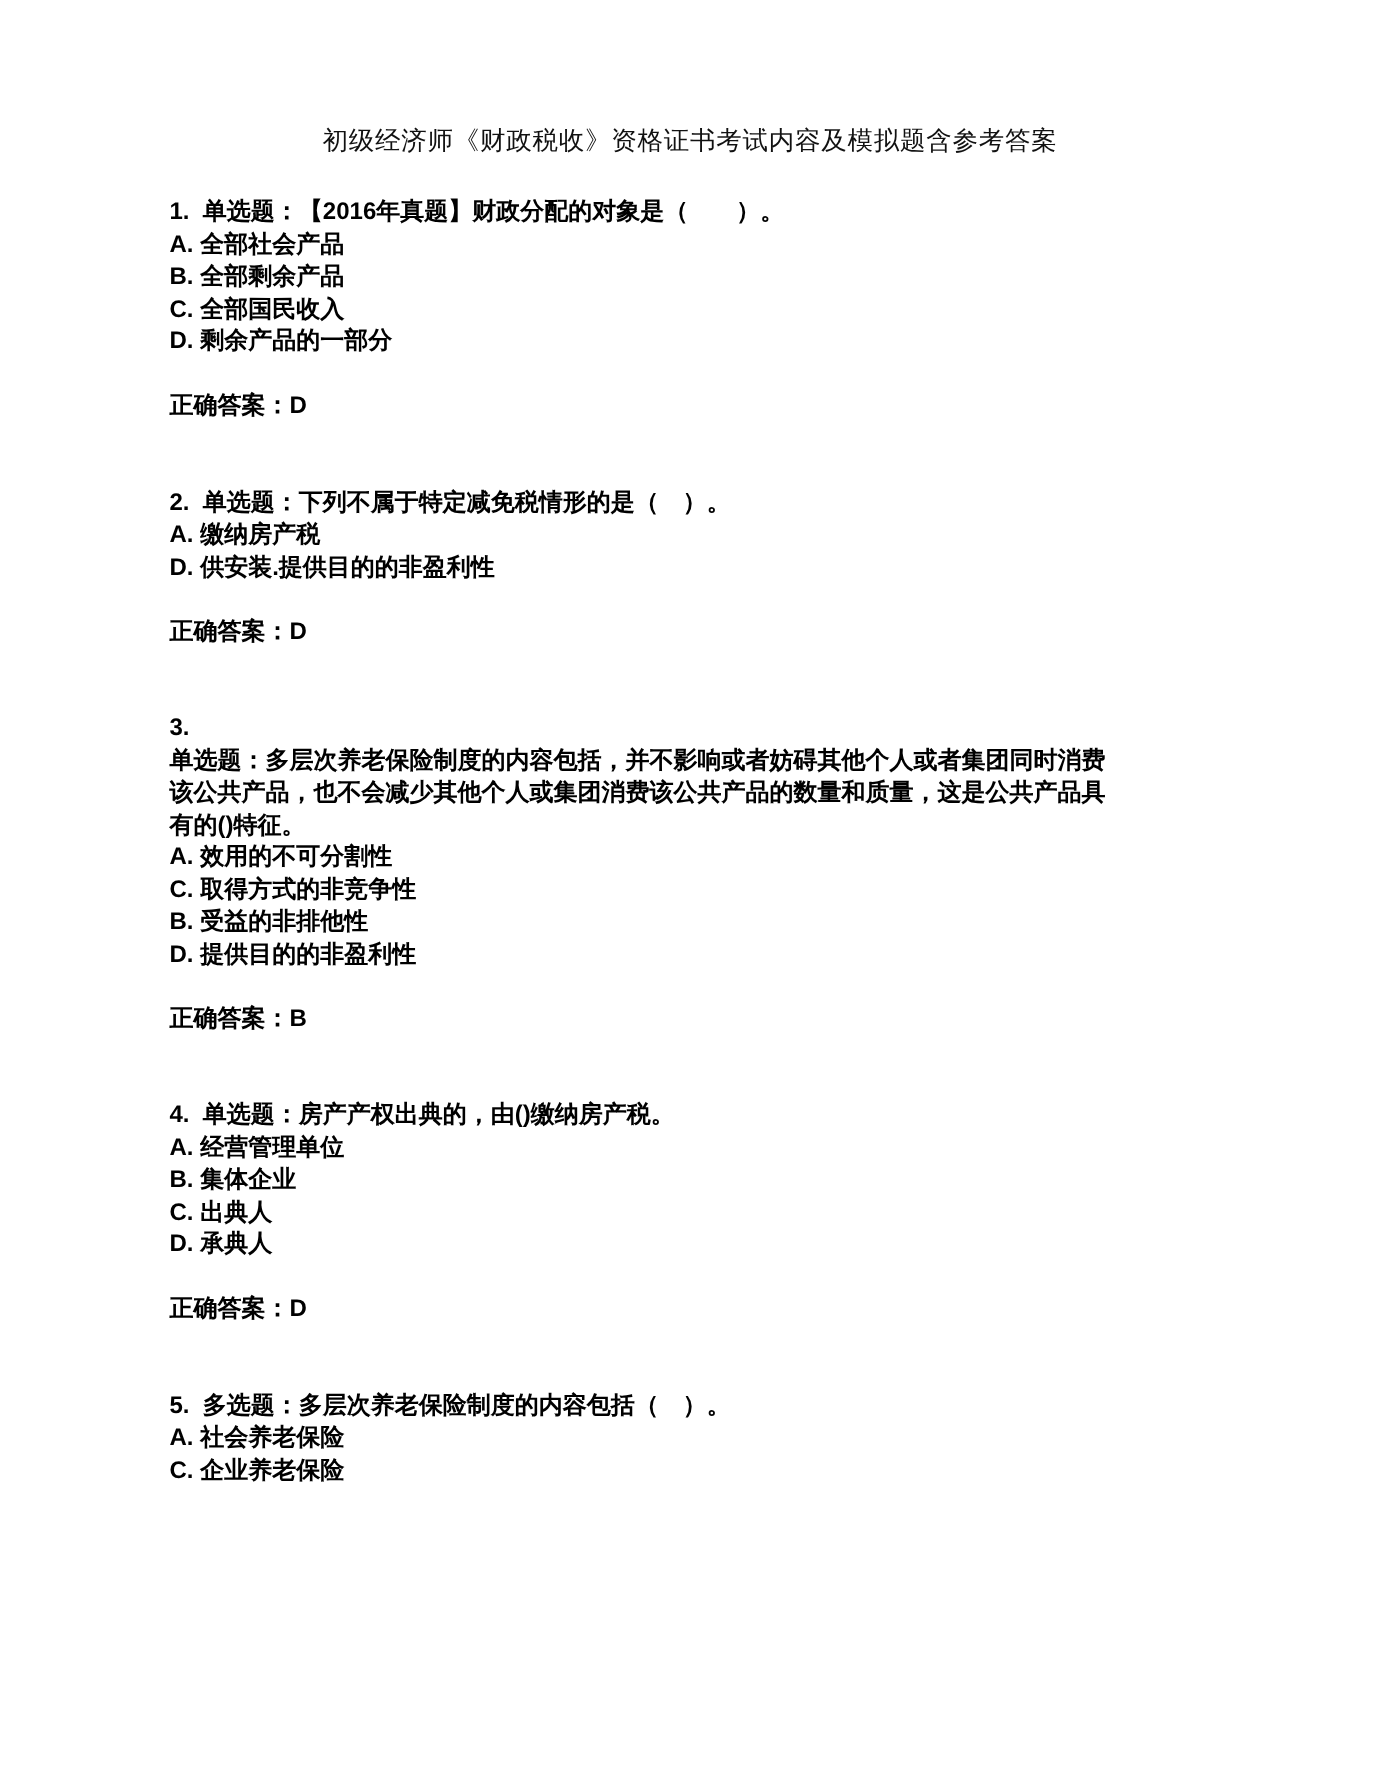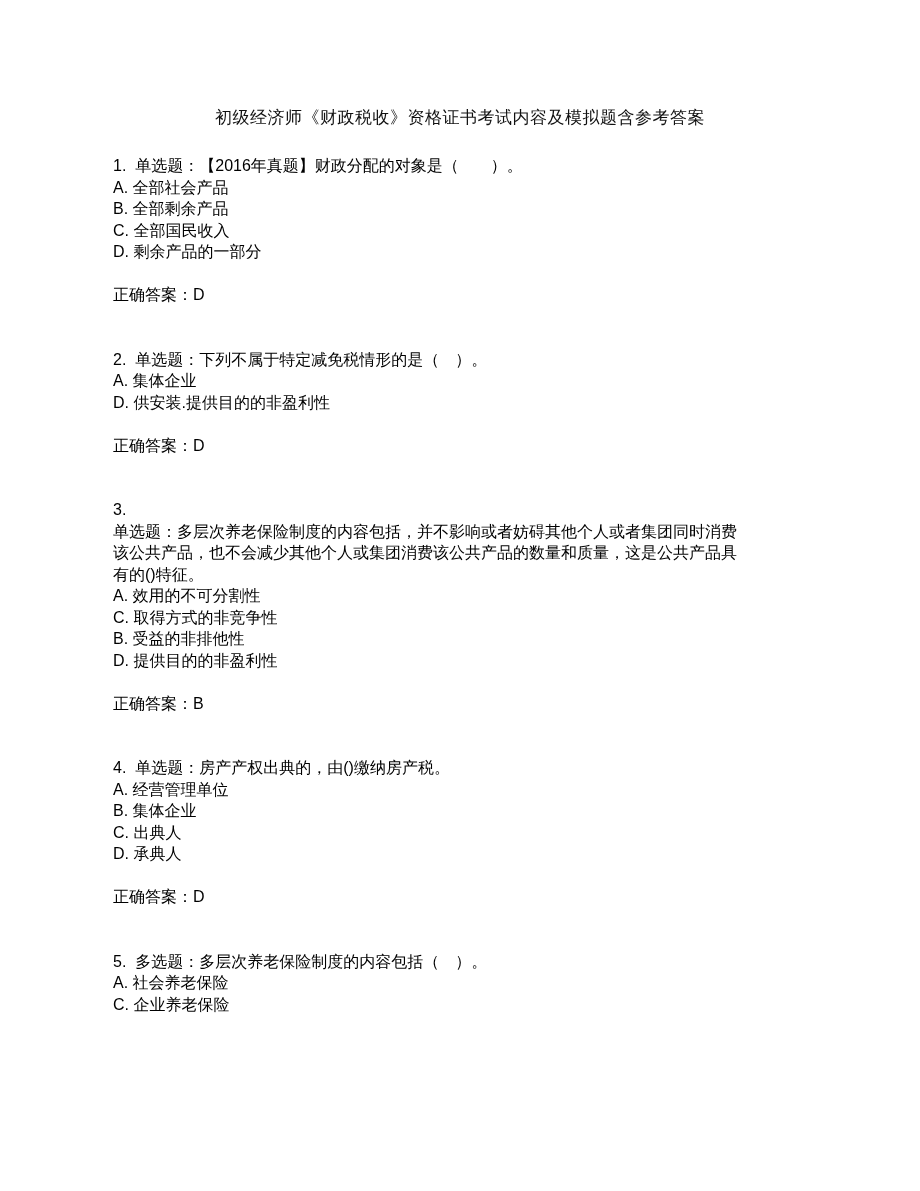--- a/index.html
+++ b/index.html
@@ -6,37 +6,37 @@
   body { background: #ffffff; }
   .page {
     position: relative;
     width: 920px;
     height: 1191px;
     background: #ffffff;
     overflow: hidden;
     color: #000000;
   }
   .doc-title {
-    padding-top: 106px;
+    padding-top: 82px;
     text-align: center;
     font-family: "Liberation Serif", "DejaVu Serif", serif;
     font-size: 17px;
     line-height: 24px;
     font-weight: 400;
     color: #111111;
     letter-spacing: 0.5px;
   }
   .content {
     margin-top: 25px;
     margin-left: 113px;
     margin-right: 110px;
     font-family: "Liberation Sans", "DejaVu Sans", sans-serif;
     font-size: 16px;
     line-height: 21.5px;
-    font-weight: 400;
+    font-weight: 700;
     color: #000000;
   }
   .line {
     height: 21.5px;
     white-space: pre;
     overflow: visible;
   }
   .spacer-1 { height: 21.5px; }
   .spacer-2 { height: 43px; }
 </style>
@@ -55,21 +55,21 @@
       <div class="line">B. 全部剩余产品</div>
       <div class="line">C. 全部国民收入</div>
       <div class="line">D. 剩余产品的一部分</div>
       <div class="spacer-1"></div>
       <div class="line">正确答案：D</div>
       <div class="spacer-2"></div>
     </section>
 
     <section>
       <div class="line">2.  单选题：下列不属于特定减免税情形的是（　）。</div>
-      <div class="line">A. 集体企业</div>
+      <div class="line">A. 缴纳房产税</div>
       <div class="line">D. 供安装.提供目的的非盈利性</div>
       <div class="spacer-1"></div>
       <div class="line">正确答案：D</div>
       <div class="spacer-2"></div>
     </section>
 
     <section>
       <div class="line">3.</div>
       <div class="line">单选题：多层次养老保险制度的内容包括，并不影响或者妨碍其他个人或者集团同时消费</div>
       <div class="line">该公共产品，也不会减少其他个人或集团消费该公共产品的数量和质量，这是公共产品具</div>

